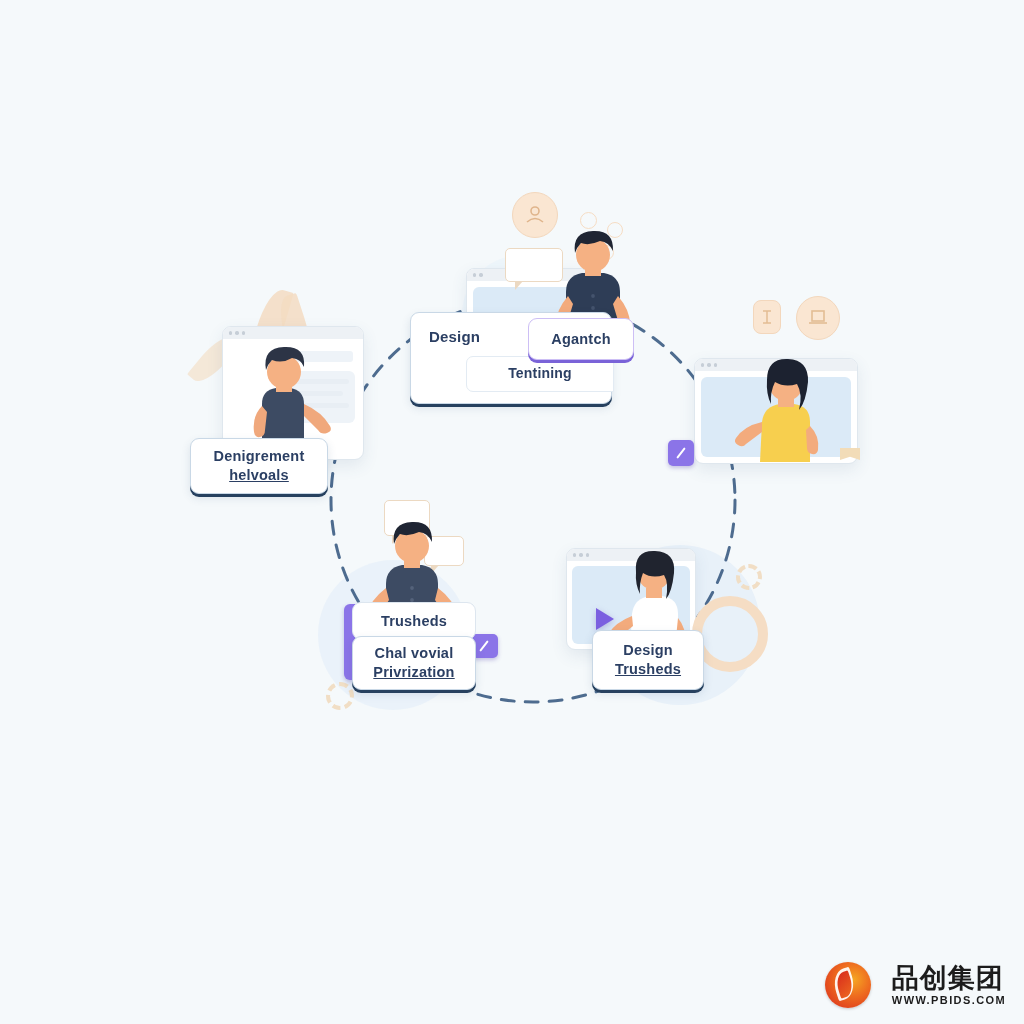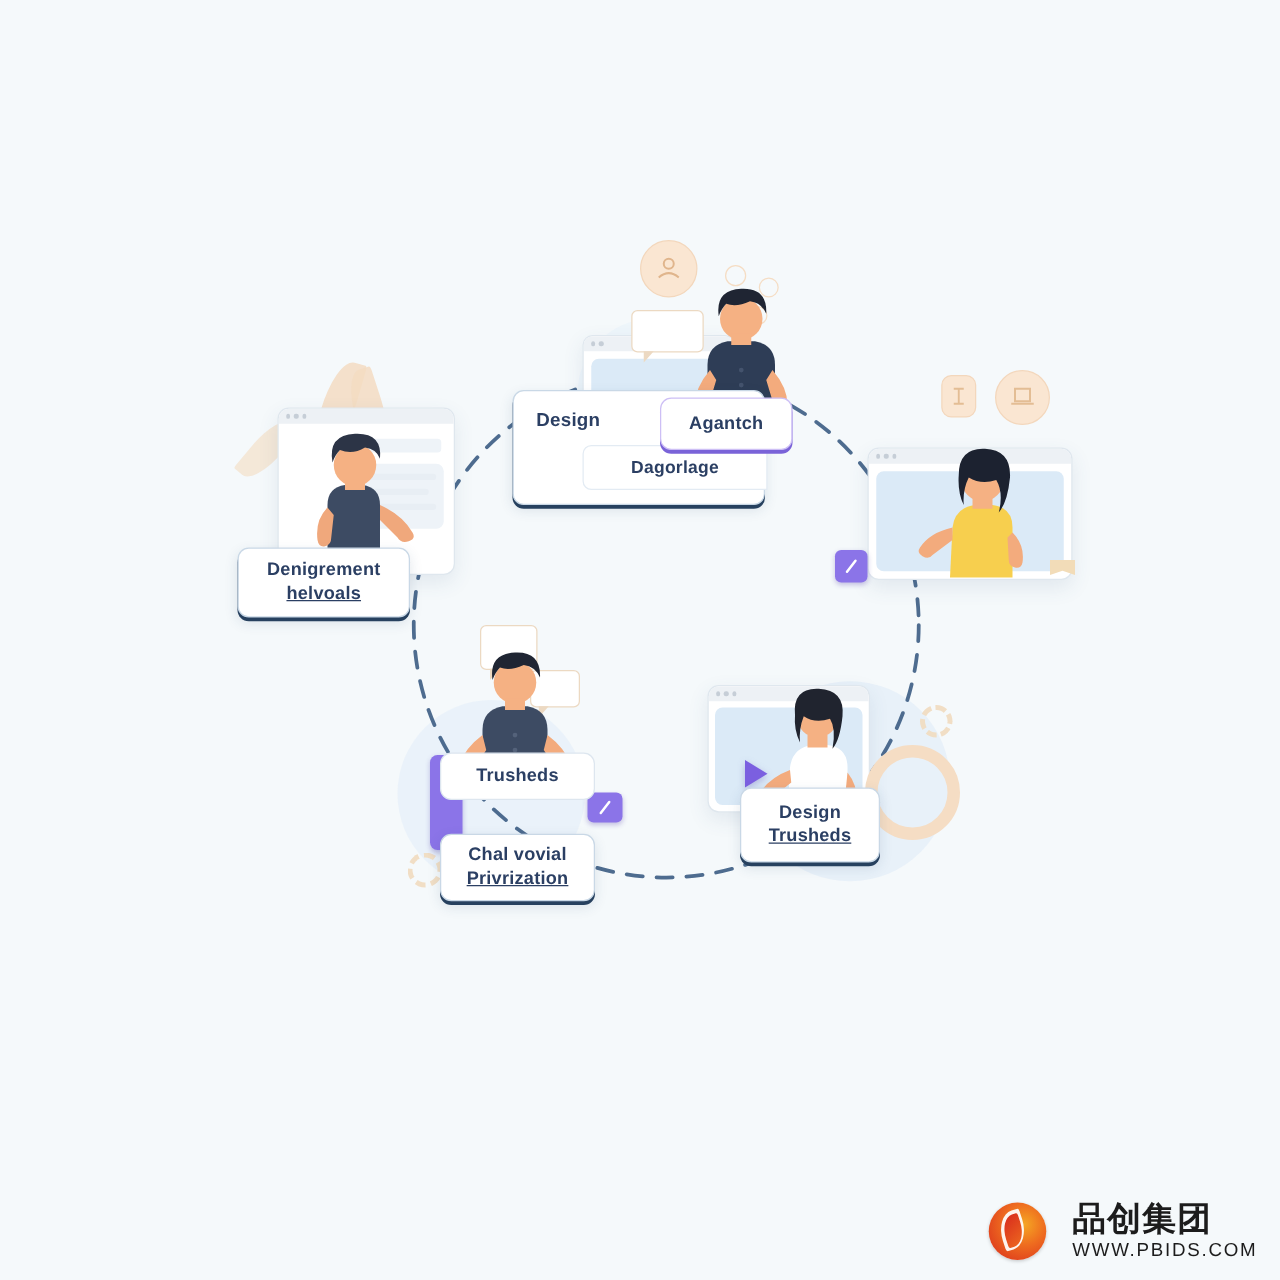--- a/index.html
+++ b/index.html
@@ -81,21 +81,21 @@
      background:radial-gradient(circle at 62% 38%, #f5a623 0%, #ee6b1f 42%, #d7281d 100%);
      position:relative;box-shadow:0 1px 3px rgba(0,0,0,.2);}
   #wm-logo:after{content:"";position:absolute;left:9px;top:7px;width:20px;height:30px;
      background:#ffffff;border-radius:70% 8% 70% 8%;transform:rotate(-18deg);opacity:.92;}
   #wm-logo:before{content:"";position:absolute;left:12px;top:10px;width:15px;height:25px;
      background:linear-gradient(150deg,#d7281d,#ee6b1f);border-radius:70% 8% 70% 8%;
      transform:rotate(-18deg);z-index:2;}
   #wm-texts{display:flex;flex-direction:column;line-height:1;}
   #wm-cn{font-size:27px;font-weight:900;color:#1c1c1c;letter-spacing:1px;
      font-family:"DejaVu Sans",sans-serif;}
-  #wm-url{font-size:15px;font-weight:400;color:#1c1c1c;letter-spacing:1.4px;margin-top:4px;}
+  #wm-url{font-size:11px;font-weight:700;color:#1c1c1c;letter-spacing:1.4px;margin-top:4px;}
 </style>
 </head>
 <body>
 
 <div id="stage">
 
   <div class="blob" style="left:600px;top:545px;width:160px;height:160px;background:#e3eef8;opacity:.75;"></div>
   <div class="blob" style="left:318px;top:560px;width:150px;height:150px;background:#e6f0f9;opacity:.7;"></div>
   <div class="blob" style="left:462px;top:255px;width:120px;height:120px;background:#eaf3fb;opacity:.6;"></div>
 
@@ -165,21 +165,21 @@
     <circle cx="59" cy="86" r="1.9" fill="#44536d"></circle>
   </svg>
 
   <div class="lblcard" style="left:410px;top:312px;width:202px;height:92px;font-size:15px;align-items:flex-start;justify-content:flex-start;padding:14px 0 0 18px;box-sizing:border-box;">
     <span>Design</span>
   </div>
   <div class="slider" style="left:424px;top:390px;width:172px;">
     <span class="fill" style="width:52px;"></span>
   </div>
   <div class="lblcard" style="left:466px;top:356px;width:146px;height:34px;font-size:14px;border-radius:7px 0 0 7px;box-shadow:none;border-color:#e3ebf3;">
-    <span>Dagorlage</span>
+    <span>Tentining</span>
   </div>
   <div class="lblcard" style="left:528px;top:318px;width:104px;height:40px;font-size:14.5px;box-shadow:0 3px 0 0 #7a63d8;border-color:#cdbff5;">
     <span>Agantch</span>
   </div>
   <div style="position:absolute;left:572px;top:366px;width:20px;height:13px;background:#f2dcb8;
               clip-path:polygon(0 0,100% 0,100% 100%,50% 72%,0 100%);"></div>
   <div style="position:absolute;left:498px;top:327px;width:18px;height:11px;background:#f2dcb8;
               clip-path:polygon(0 0,100% 0,100% 100%,50% 72%,0 100%);"></div>
 
   <div class="badge sq" style="left:753px;top:300px;width:26px;height:32px;display:flex;align-items:center;justify-content:center;">
@@ -258,21 +258,21 @@
     <circle cx="60" cy="78" r="1.9" fill="#54627a"></circle>
     <circle cx="60" cy="90" r="1.9" fill="#54627a"></circle>
     <circle cx="60" cy="102" r="1.9" fill="#54627a"></circle>
   </svg>
 
   <div class="pbadge" style="left:344px;top:604px;width:26px;height:76px;border-radius:6px;">
   </div>
   <div class="lblcard" style="left:352px;top:602px;width:122px;height:36px;font-size:14.5px;box-shadow:none;border-color:#dde6ef;">
     <span>Trusheds</span>
   </div>
-  <div class="lblcard" style="left:352px;top:667px;width:122px;height:52px;font-size:14.5px;">
+  <div class="lblcard" style="left:352px;top:636px;width:122px;height:52px;font-size:14.5px;">
     <span>Chal vovial</span>
     <span class="l2">Privrization</span>
   </div>
   <div class="pbadge" style="left:470px;top:634px;width:28px;height:24px;">
     <i></i>
   </div>
   <div class="gear" style="left:326px;top:682px;width:20px;height:20px;"></div>
 
   <div id="watermark">
     <div id="wm-logo"></div>

